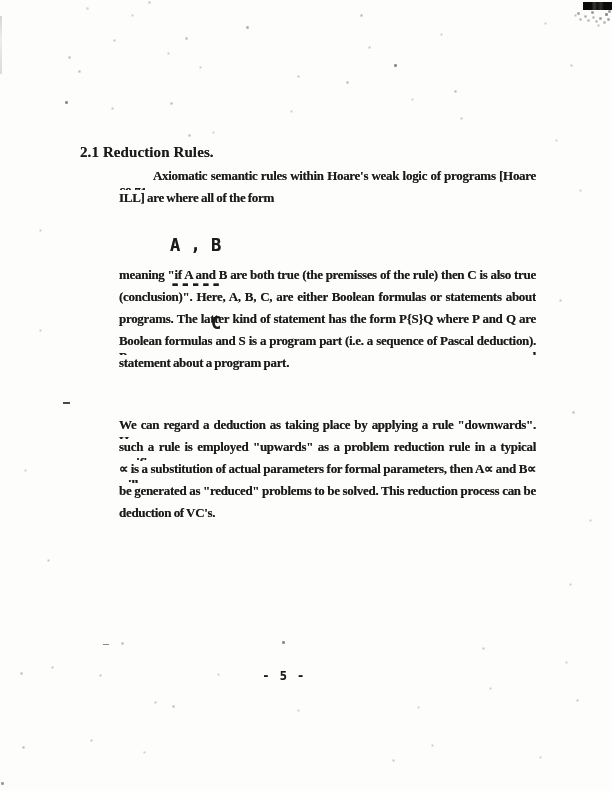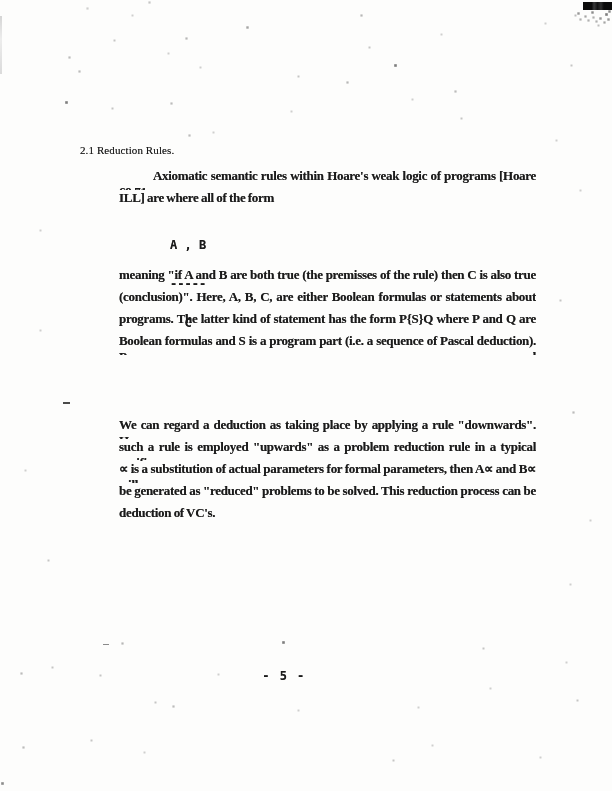--- a/index.html
+++ b/index.html
@@ -16,22 +16,22 @@
     font-family: "Liberation Serif", serif;
     overflow: hidden;
   }
   .textual {
     text-shadow: 0 0 0.35px rgba(0,0,0,0.55);
   }
   .heading {
     position: absolute;
     left: 80px;
     top: 144px;
-    font-size: 11px;
-    font-weight: 400;
+    font-size: 15px;
+    font-weight: 700;
     letter-spacing: 0.1px;
     white-space: nowrap;
   }
   .para {
     position: absolute;
     left: 80px;
     width: 456px;
   }
   .para .line {
     height: 22px;
@@ -51,24 +51,24 @@
   }
   .intro { top: 168px; }
   .intro .line:first-child { text-indent: 34px; }
   .body-para-1 { top: 267px; }
   .body-para-2 { top: 417px; }
   .formula {
     position: absolute;
     left: 170px;
     top: 213px;
     font-family: "DejaVu Sans Mono", monospace;
-    font-size: 12px;
+    font-size: 17px;
     font-weight: 700;
     line-height: 13px;
-    text-align: center;
+    text-align: right;
     white-space: pre;
   }
   .page-number {
     position: absolute;
     left: 0;
     top: 669px;
     width: 568px;
     text-align: center;
     font-family: "DejaVu Sans Mono", monospace;
     font-size: 12px;
@@ -175,20 +175,21 @@
     <div>A , B</div>
     <div>-----</div>
     <div>C</div>
   </div>
 
   <div class="para body-para-1 textual">
       <div class="line">meaning "if A and B are both true (the premisses of the rule) then C is also true</div>
       <div class="line">(conclusion)". Here, A, B, C, are either Boolean formulas or statements about</div>
       <div class="line">programs. The latter kind of statement has the form P{S}Q where P and Q are</div>
       <div class="line">Boolean formulas and S is a program part (i.e. a sequence of Pascal deduction). P and</div>
+      <div class="line last">statement about a program part.</div>
     </div>
 
   <div class="para body-para-2 textual">
       <div class="line">We can regard a deduction as taking place by applying a rule "downwards". However,</div>
       <div class="line">such a rule is employed "upwards" as a problem reduction rule in a typical verifier</div>
       <div class="line">∝ is a substitution of actual parameters for formal parameters, then A∝ and B∝ will</div>
       <div class="line">be generated as "reduced" problems to be solved. This reduction process can be</div>
       <div class="line last">deduction of VC's.</div>
     </div>
 

